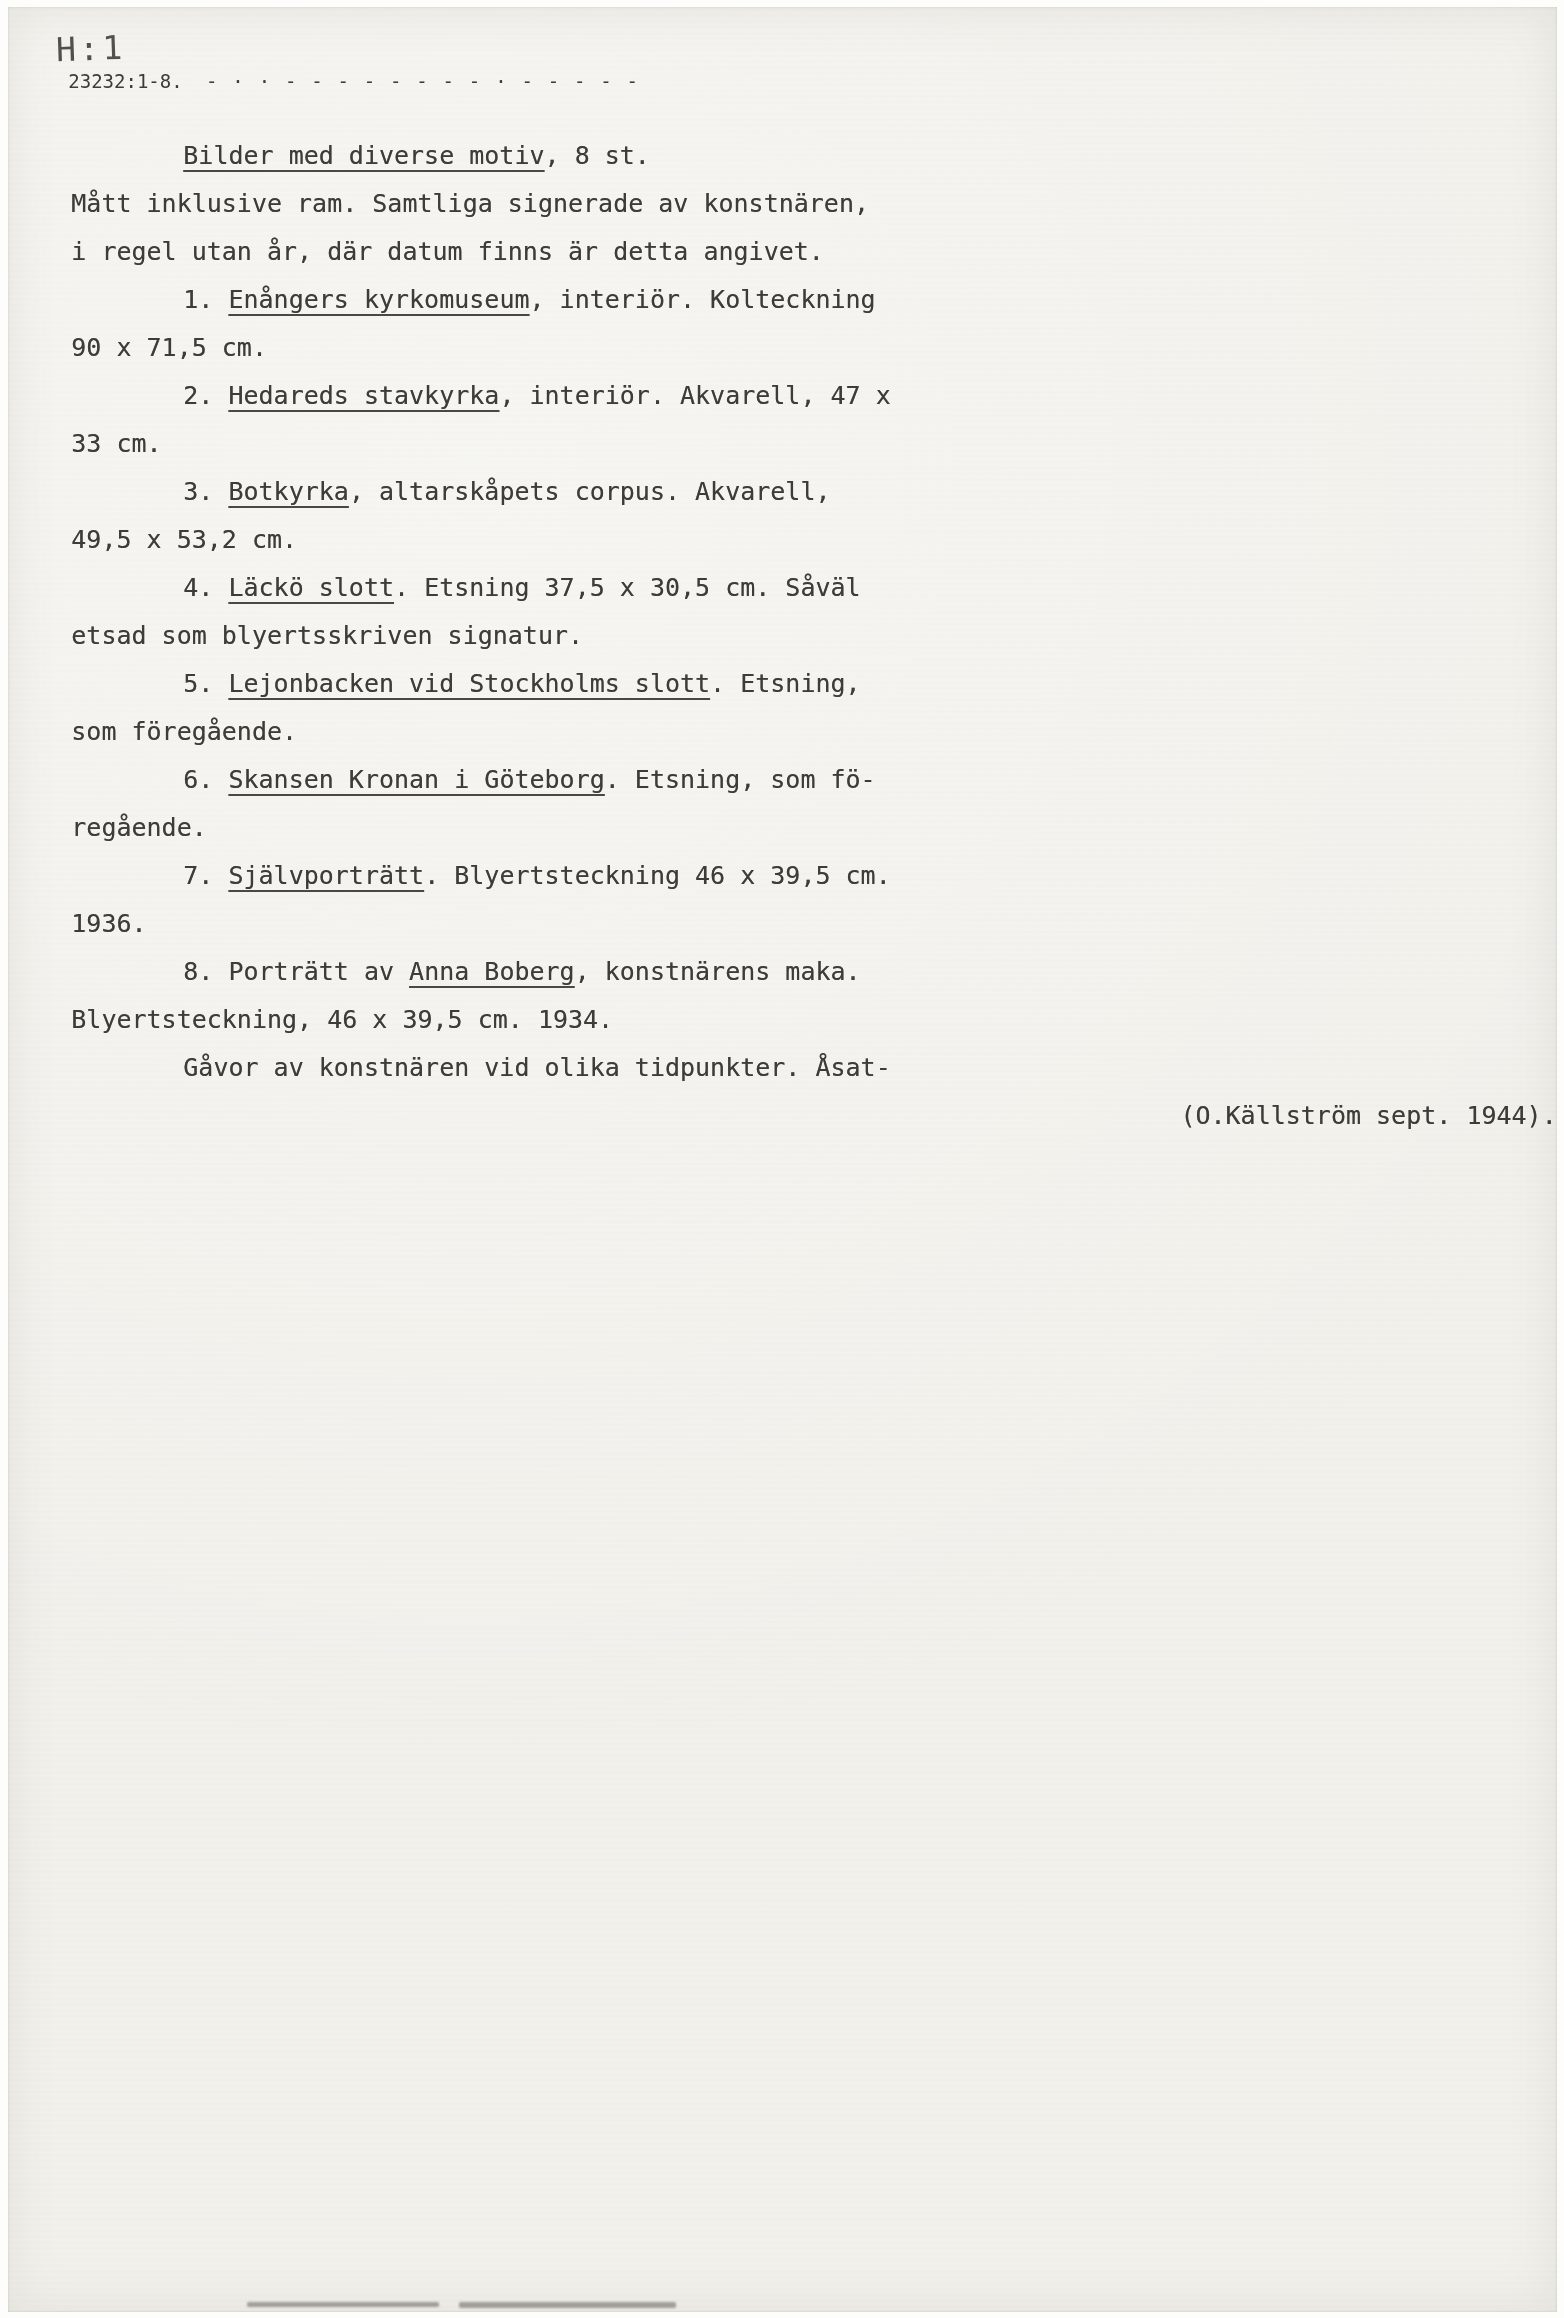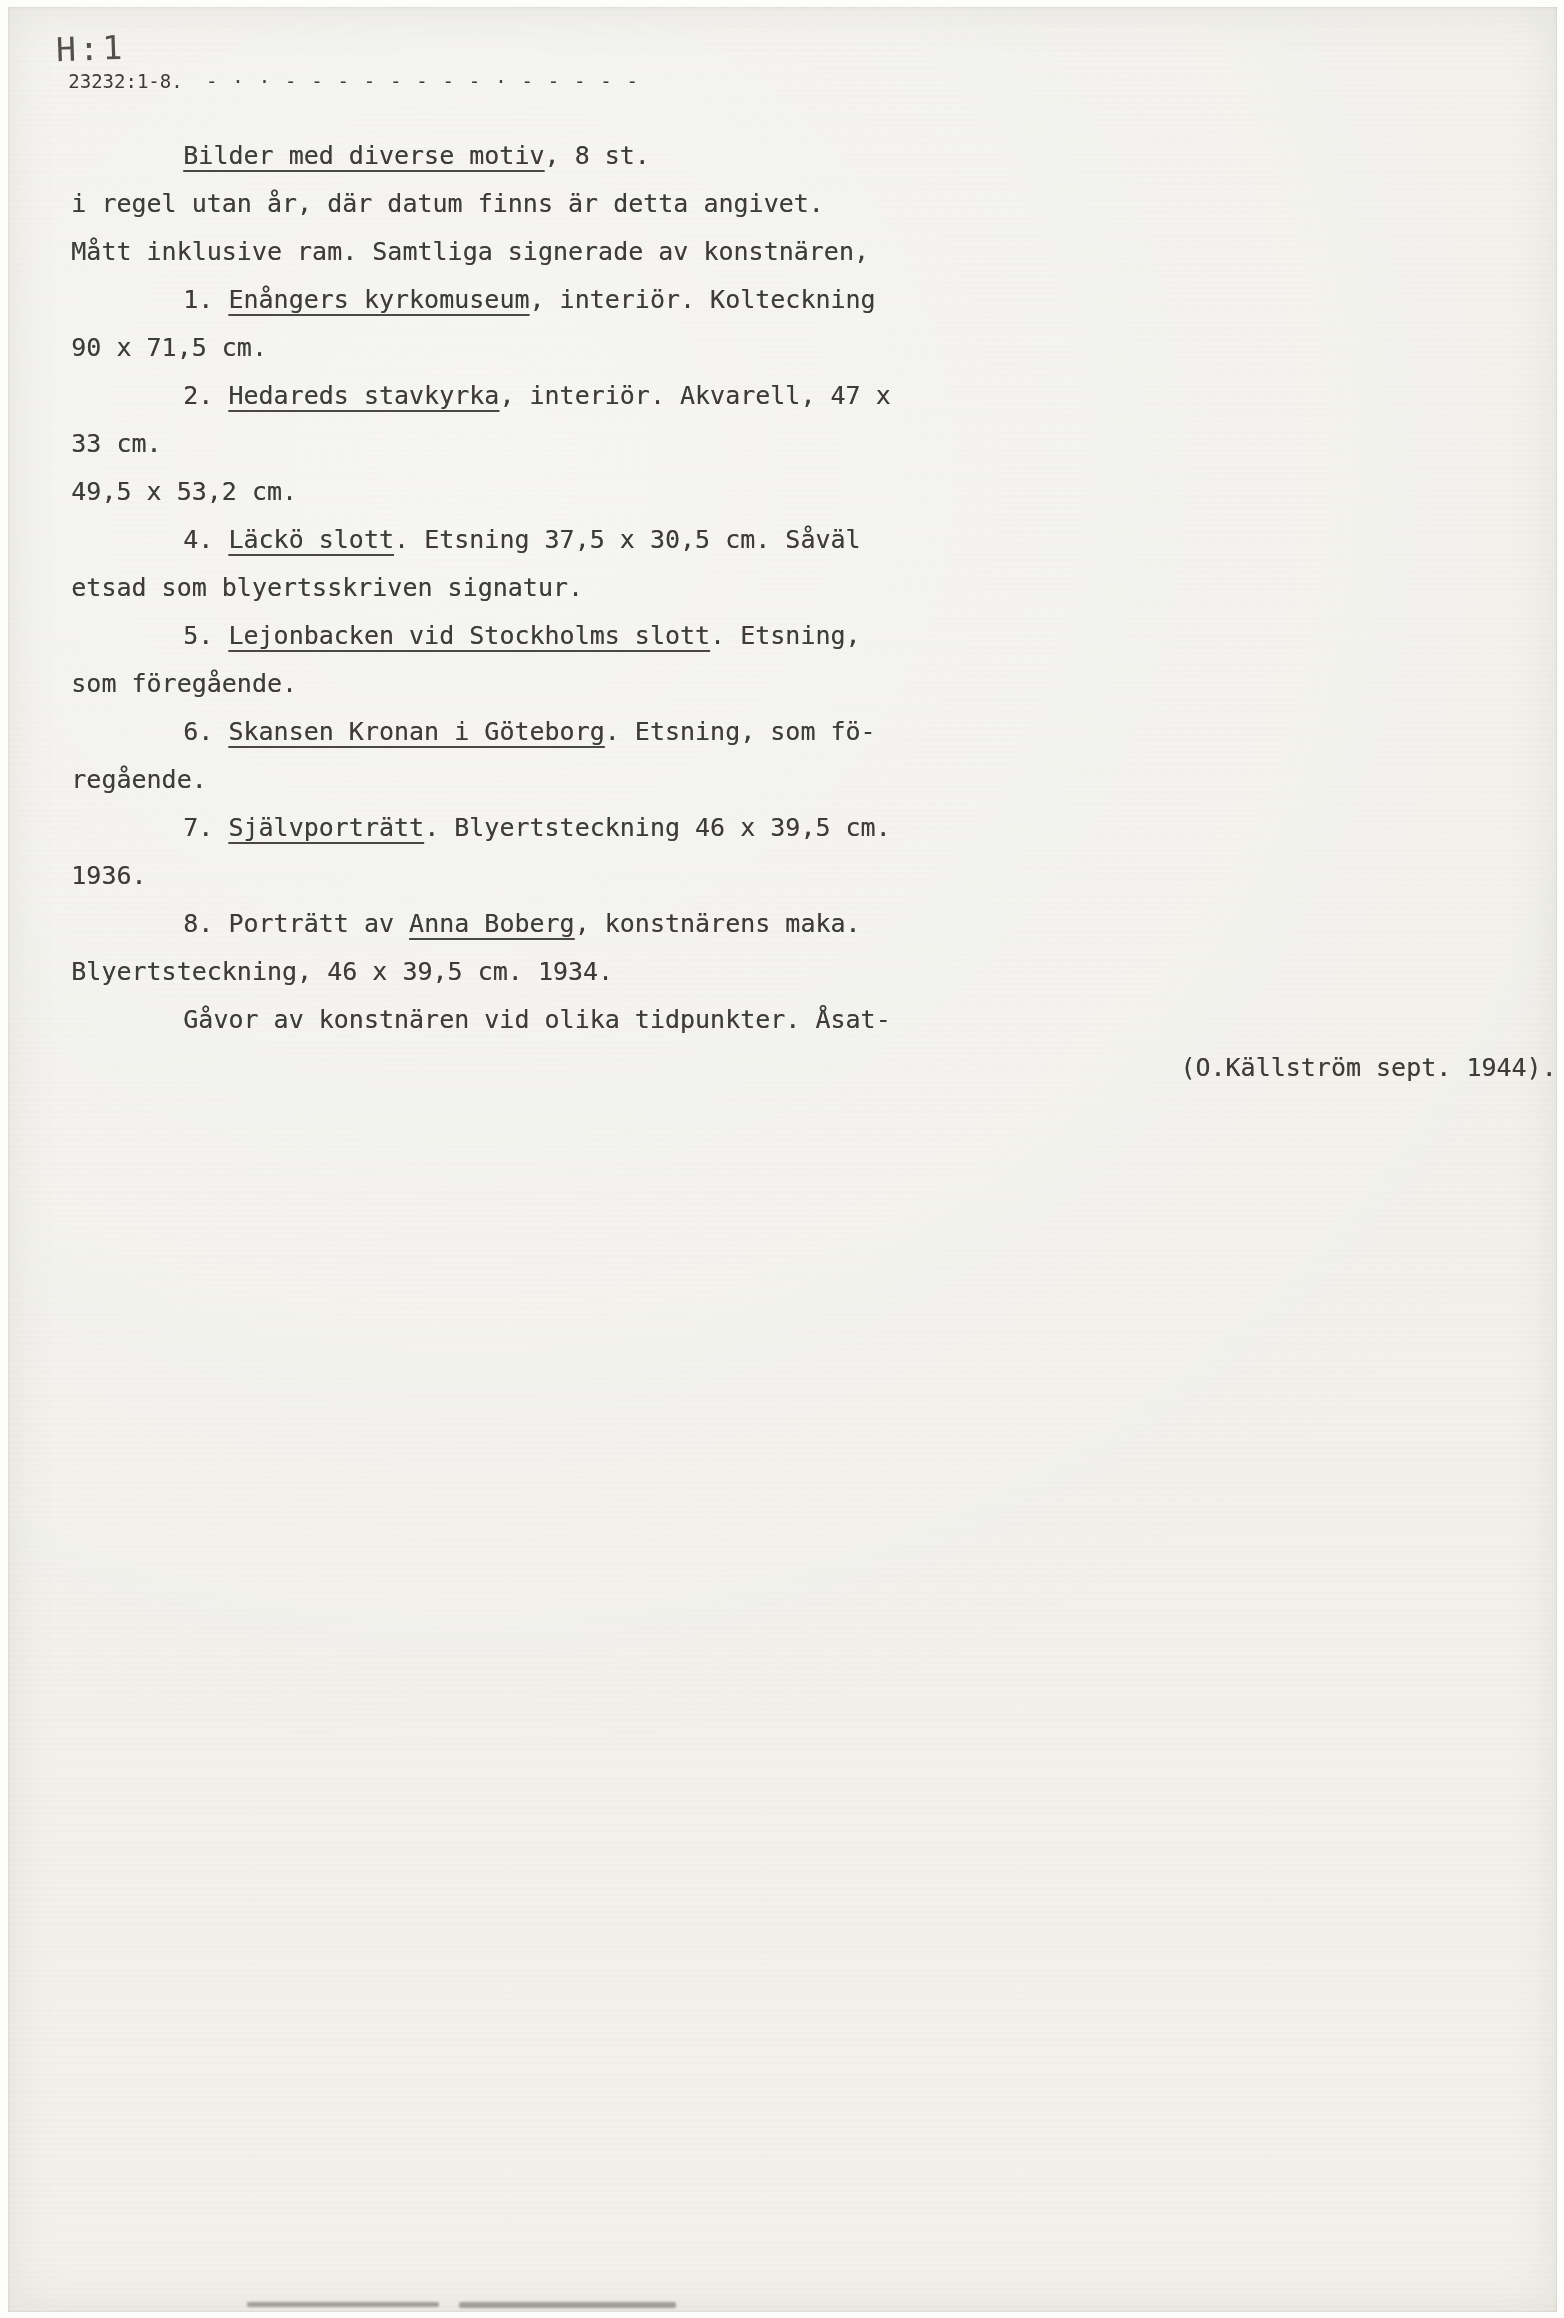--- a/index.html
+++ b/index.html
@@ -81,26 +81,27 @@
 <div class="scan">
   <div class="paper">
 
     <div class="handwritten">H:1</div>
 
     <div class="header-line"><span>23232:1-8.</span><span class="dash-trail">- · · - - - - - - - - · - - - - -</span></div>
 
     <div class="doc-body">
 
     <div class="line para"><span class="u">Bilder med diverse motiv</span><span>, 8 st.</span></div>
+        <div class="line cont"><span>Mått inklusive ram. Samtliga signerade av konstnären,</span></div>
         <div class="line cont"><span>i regel utan år, där datum finns är detta angivet.</span></div>
-        <div class="line cont"><span>Mått inklusive ram. Samtliga signerade av konstnären,</span></div>
         <div class="line para"><span>1. </span><span class="u">Enångers kyrkomuseum</span><span>, interiör. Kolteckning</span></div>
         <div class="line cont"><span>90 x 71,5 cm.</span></div>
         <div class="line para"><span>2. </span><span class="u">Hedareds stavkyrka</span><span>, interiör. Akvarell, 47 x</span></div>
         <div class="line cont"><span>33 cm.</span></div>
+        <div class="line para"><span>3. </span><span class="u">Botkyrka</span><span>, altarskåpets corpus. Akvarell,</span></div>
         <div class="line cont"><span>49,5 x 53,2 cm.</span></div>
         <div class="line para"><span>4. </span><span class="u">Läckö slott</span><span>. Etsning 37,5 x 30,5 cm. Såväl</span></div>
         <div class="line cont"><span>etsad som blyertsskriven signatur.</span></div>
         <div class="line para"><span>5. </span><span class="u">Lejonbacken vid Stockholms slott</span><span>. Etsning,</span></div>
         <div class="line cont"><span>som föregående.</span></div>
         <div class="line para"><span>6. </span><span class="u">Skansen Kronan i Göteborg</span><span>. Etsning, som fö-</span></div>
         <div class="line cont"><span>regående.</span></div>
         <div class="line para"><span>7. </span><span class="u">Självporträtt</span><span>. Blyertsteckning 46 x 39,5 cm.</span></div>
         <div class="line cont"><span>1936.</span></div>
         <div class="line para"><span>8. Porträtt av </span><span class="u">Anna Boberg</span><span>, konstnärens maka.</span></div>

